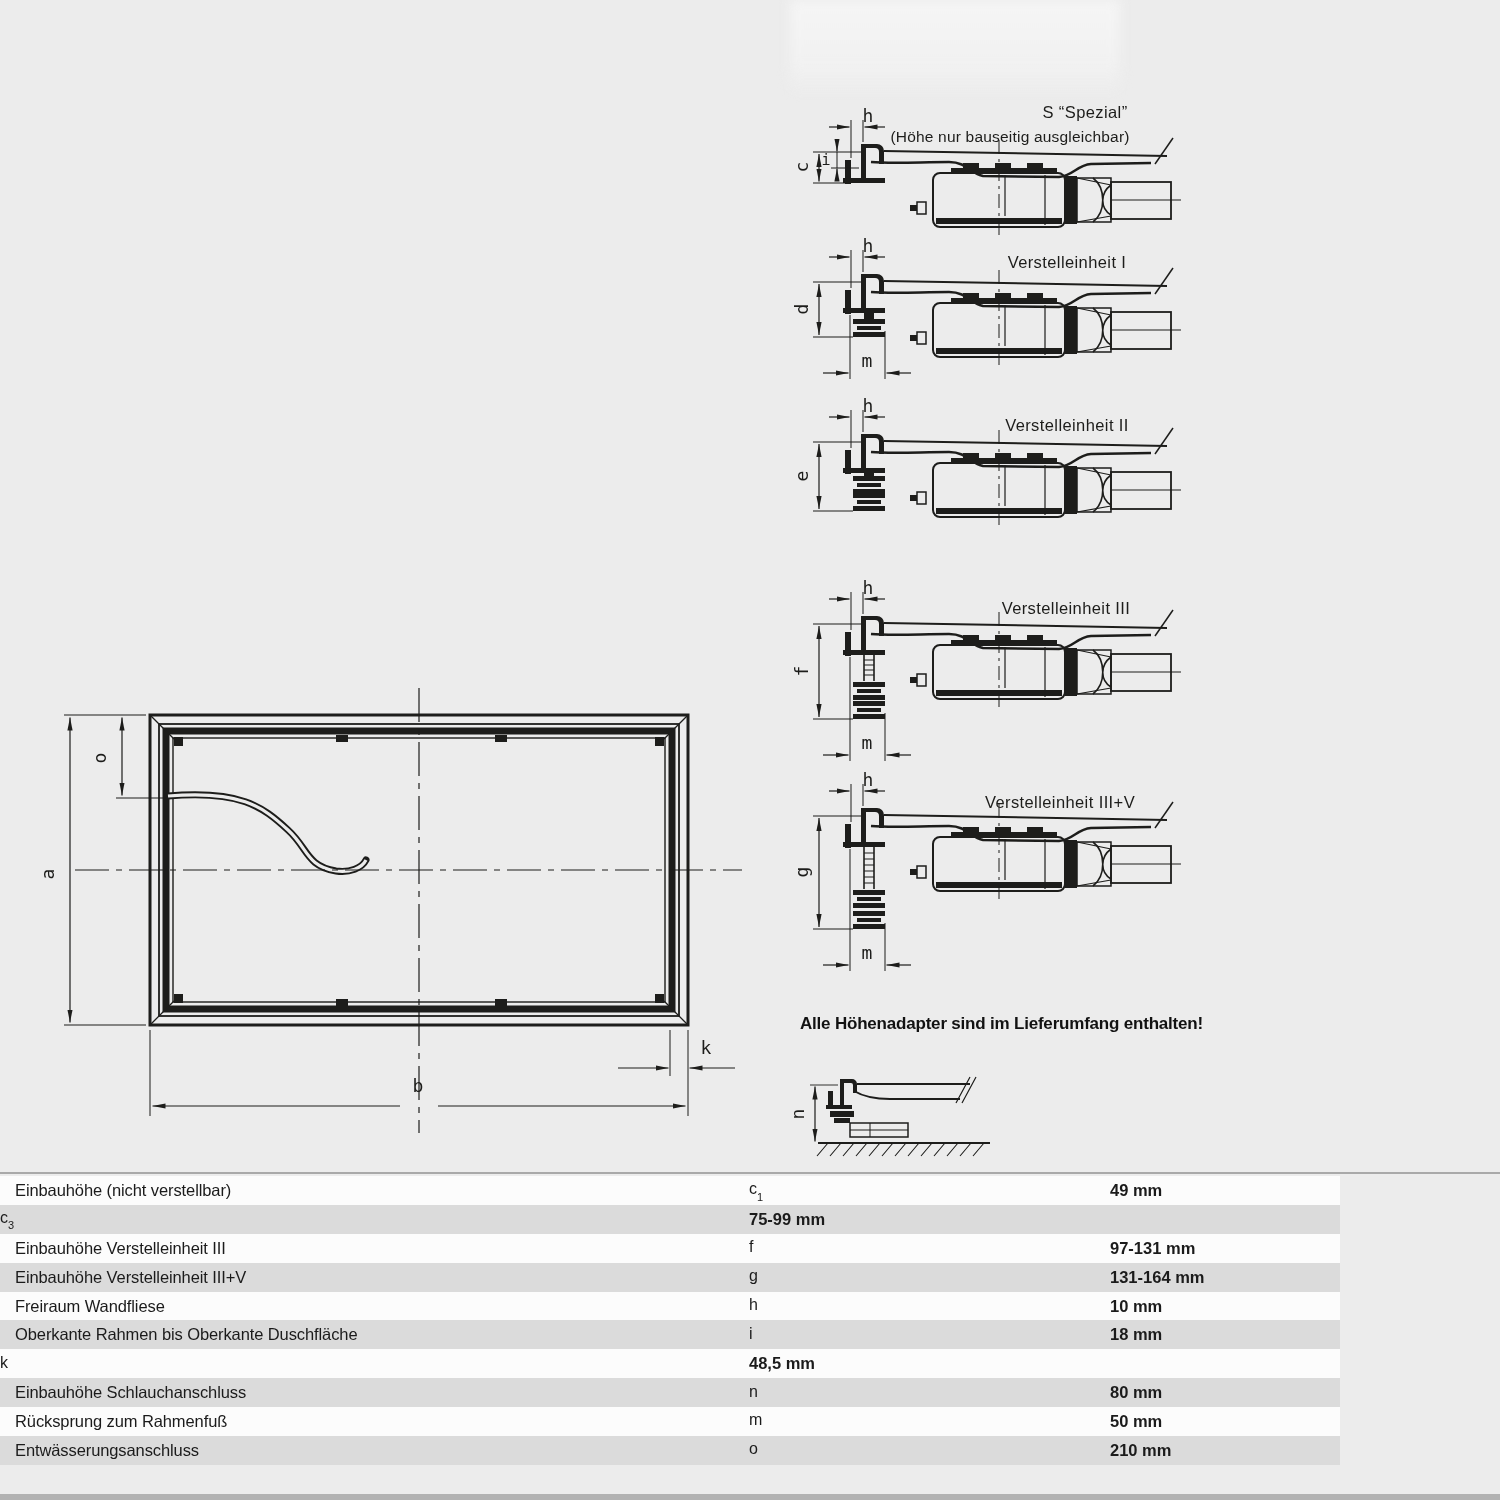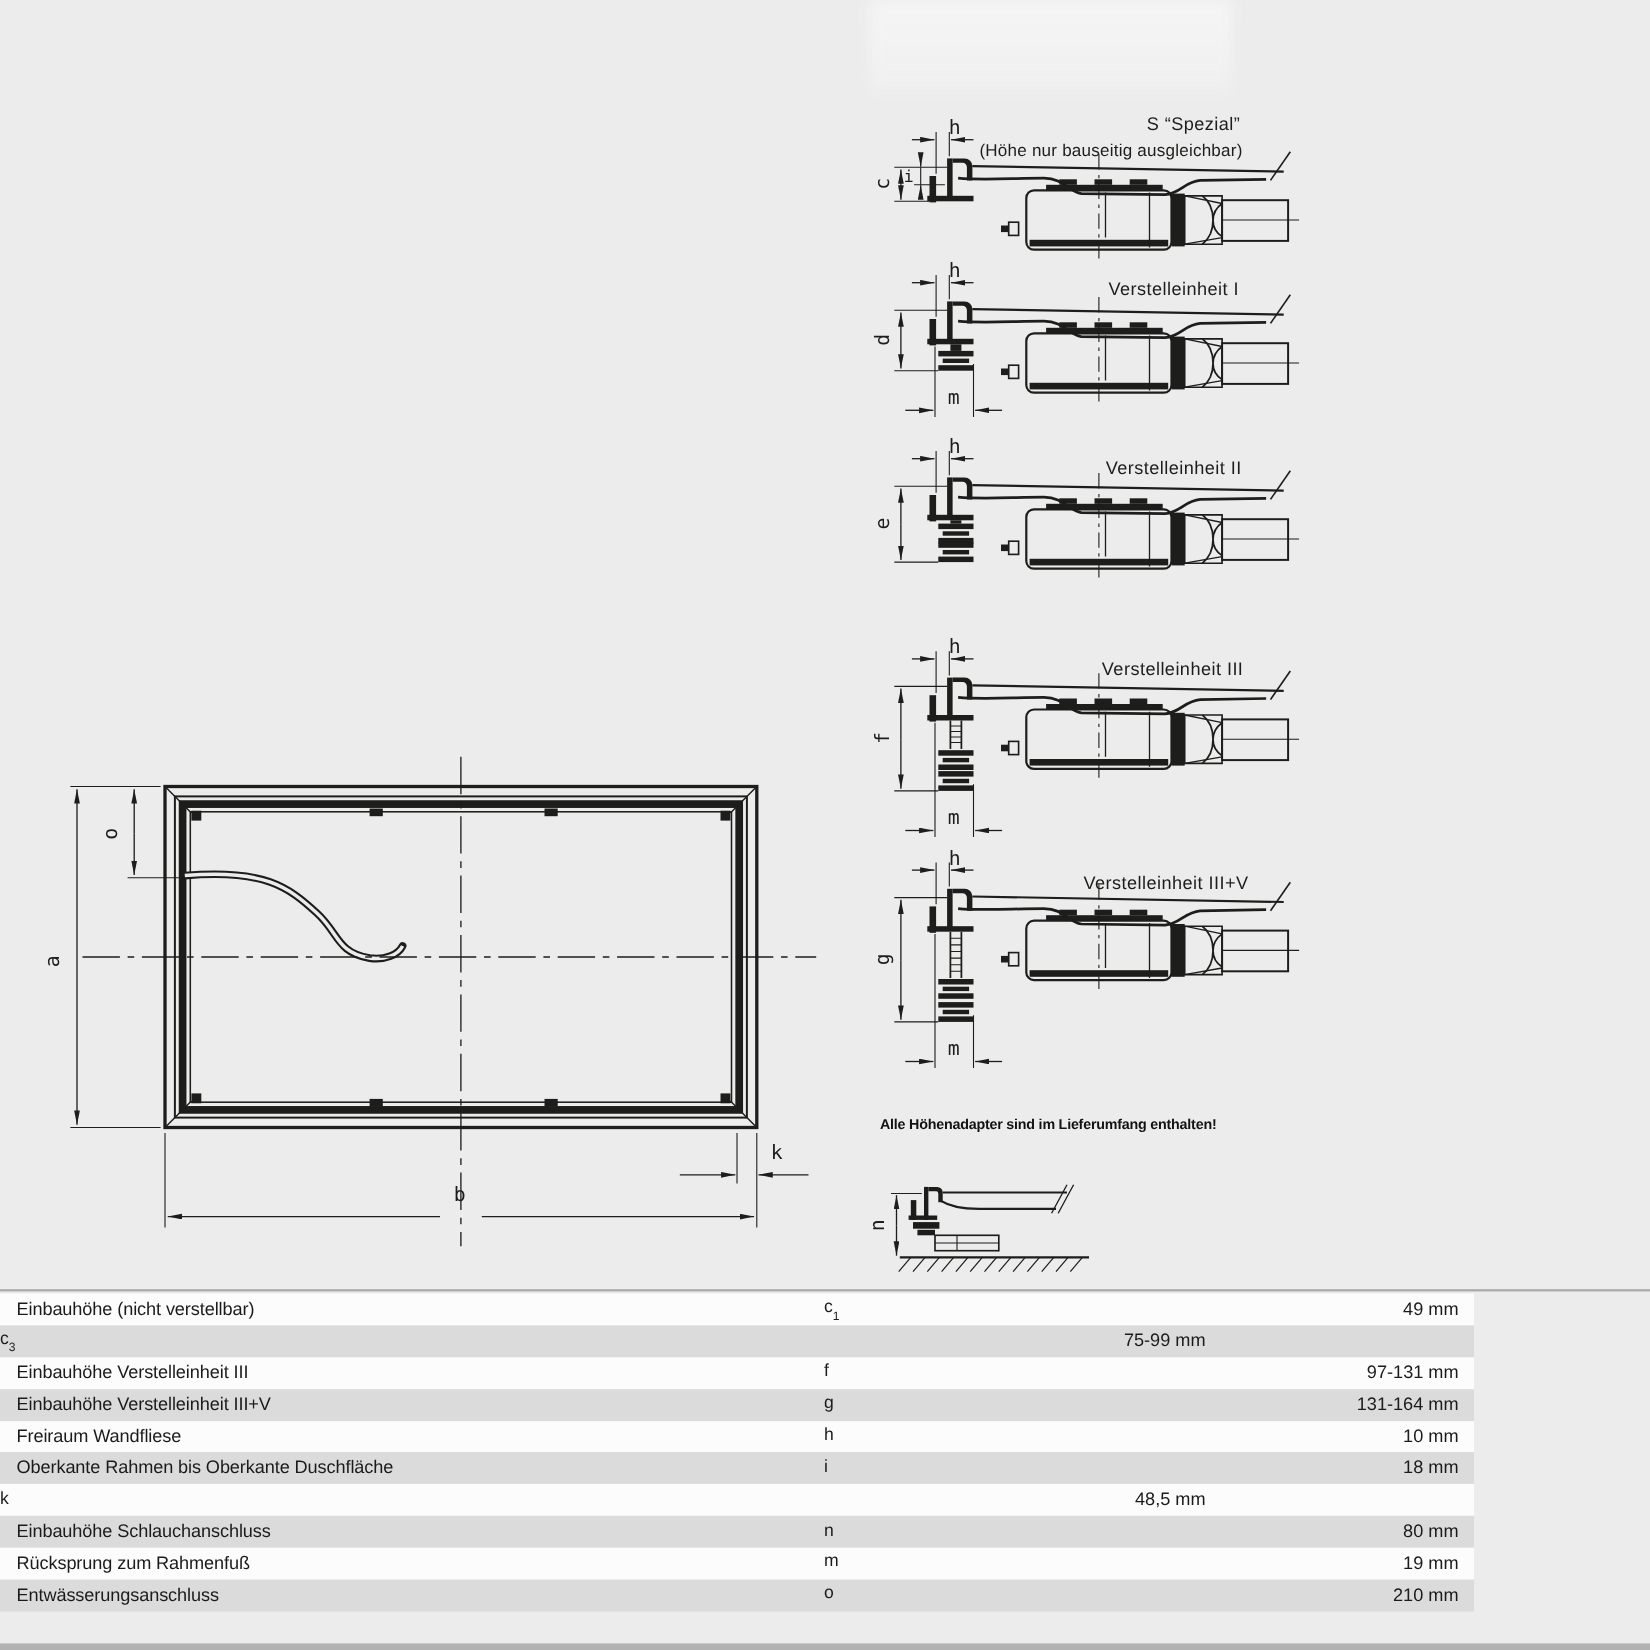--- a/index.html
+++ b/index.html
@@ -8,30 +8,30 @@
   .top-glow{position:absolute;left:790px;top:0;width:330px;height:95px;
             background:linear-gradient(180deg,#f5f5f5 0%,#f1f1f1 70%,rgba(241,241,241,0));
             filter:blur(6px);}
   svg{position:absolute;overflow:visible;}
   svg text{fill:#1d1d1b;}
   .dim{font-family:"DejaVu Sans Mono",monospace;font-size:18px;}
   .dim-sm{font-family:"DejaVu Sans Mono",monospace;font-size:15px;}
   .ttl{font-family:"Liberation Sans",sans-serif;font-size:16.5px;letter-spacing:.4px;}
   .sub{font-family:"Liberation Sans",sans-serif;font-size:15.5px;letter-spacing:.2px;}
   .note{position:absolute;left:800px;top:1014px;width:480px;
-        font-size:13px;font-weight:bold;letter-spacing:-0.2px;color:#121212;}
+        font-size:17px;font-weight:bold;letter-spacing:-0.2px;color:#121212;}
   .sep{position:absolute;left:0;top:1172px;width:1500px;height:2px;background:#a9a9a9;}
   .spec-table{position:absolute;left:0;top:1176px;width:1340px;}
   .trow{display:grid;grid-template-columns:749px 1fr 230px;align-items:center;
         height:28.9px;background:#fcfcfc;font-size:16.5px;color:#1b1b1b;}
   .trow:nth-child(even){background:#dbdbdb;}
   .tlabel{padding-left:15px;letter-spacing:-0.1px;}
   .tsym{font-size:16px;}
   .tsym sub{font-size:11px;position:relative;top:2px;}
-  .tval{text-align:right;padding-right:14px;}
+  .tval{padding-right:14px;font-weight:bold;}
   .bottom-bar{position:absolute;left:0;top:1494px;width:1500px;height:6px;background:#b2b2b2;}
 </style>
 </head>
 <body>
 
 <div class="stage">
   <div class="top-glow"></div>
 
   <svg class="right-col" style="left:770px;top:85px" width="520" height="1120" viewBox="0 0 520 1120" xmlns="http://www.w3.org/2000/svg" xmlns:xlink="http://www.w3.org/1999/xlink">
     <defs>
@@ -280,21 +280,21 @@
       <div class="tval">48,5 mm</div>
     </div>
     <div class="trow">
       <div class="tlabel">Einbauhöhe Schlauchanschluss</div>
       <div class="tsym"><span>n</span><sub></sub></div>
       <div class="tval">80 mm</div>
     </div>
     <div class="trow">
       <div class="tlabel">Rücksprung zum Rahmenfuß</div>
       <div class="tsym"><span>m</span><sub></sub></div>
-      <div class="tval">19 mm</div>
+      <div class="tval">50 mm</div>
     </div>
     <div class="trow">
       <div class="tlabel">Entwässerungsanschluss</div>
       <div class="tsym"><span>o</span><sub></sub></div>
       <div class="tval">210 mm</div>
     </div>
   </div>
   <div class="bottom-bar"></div>
 </div>
 

